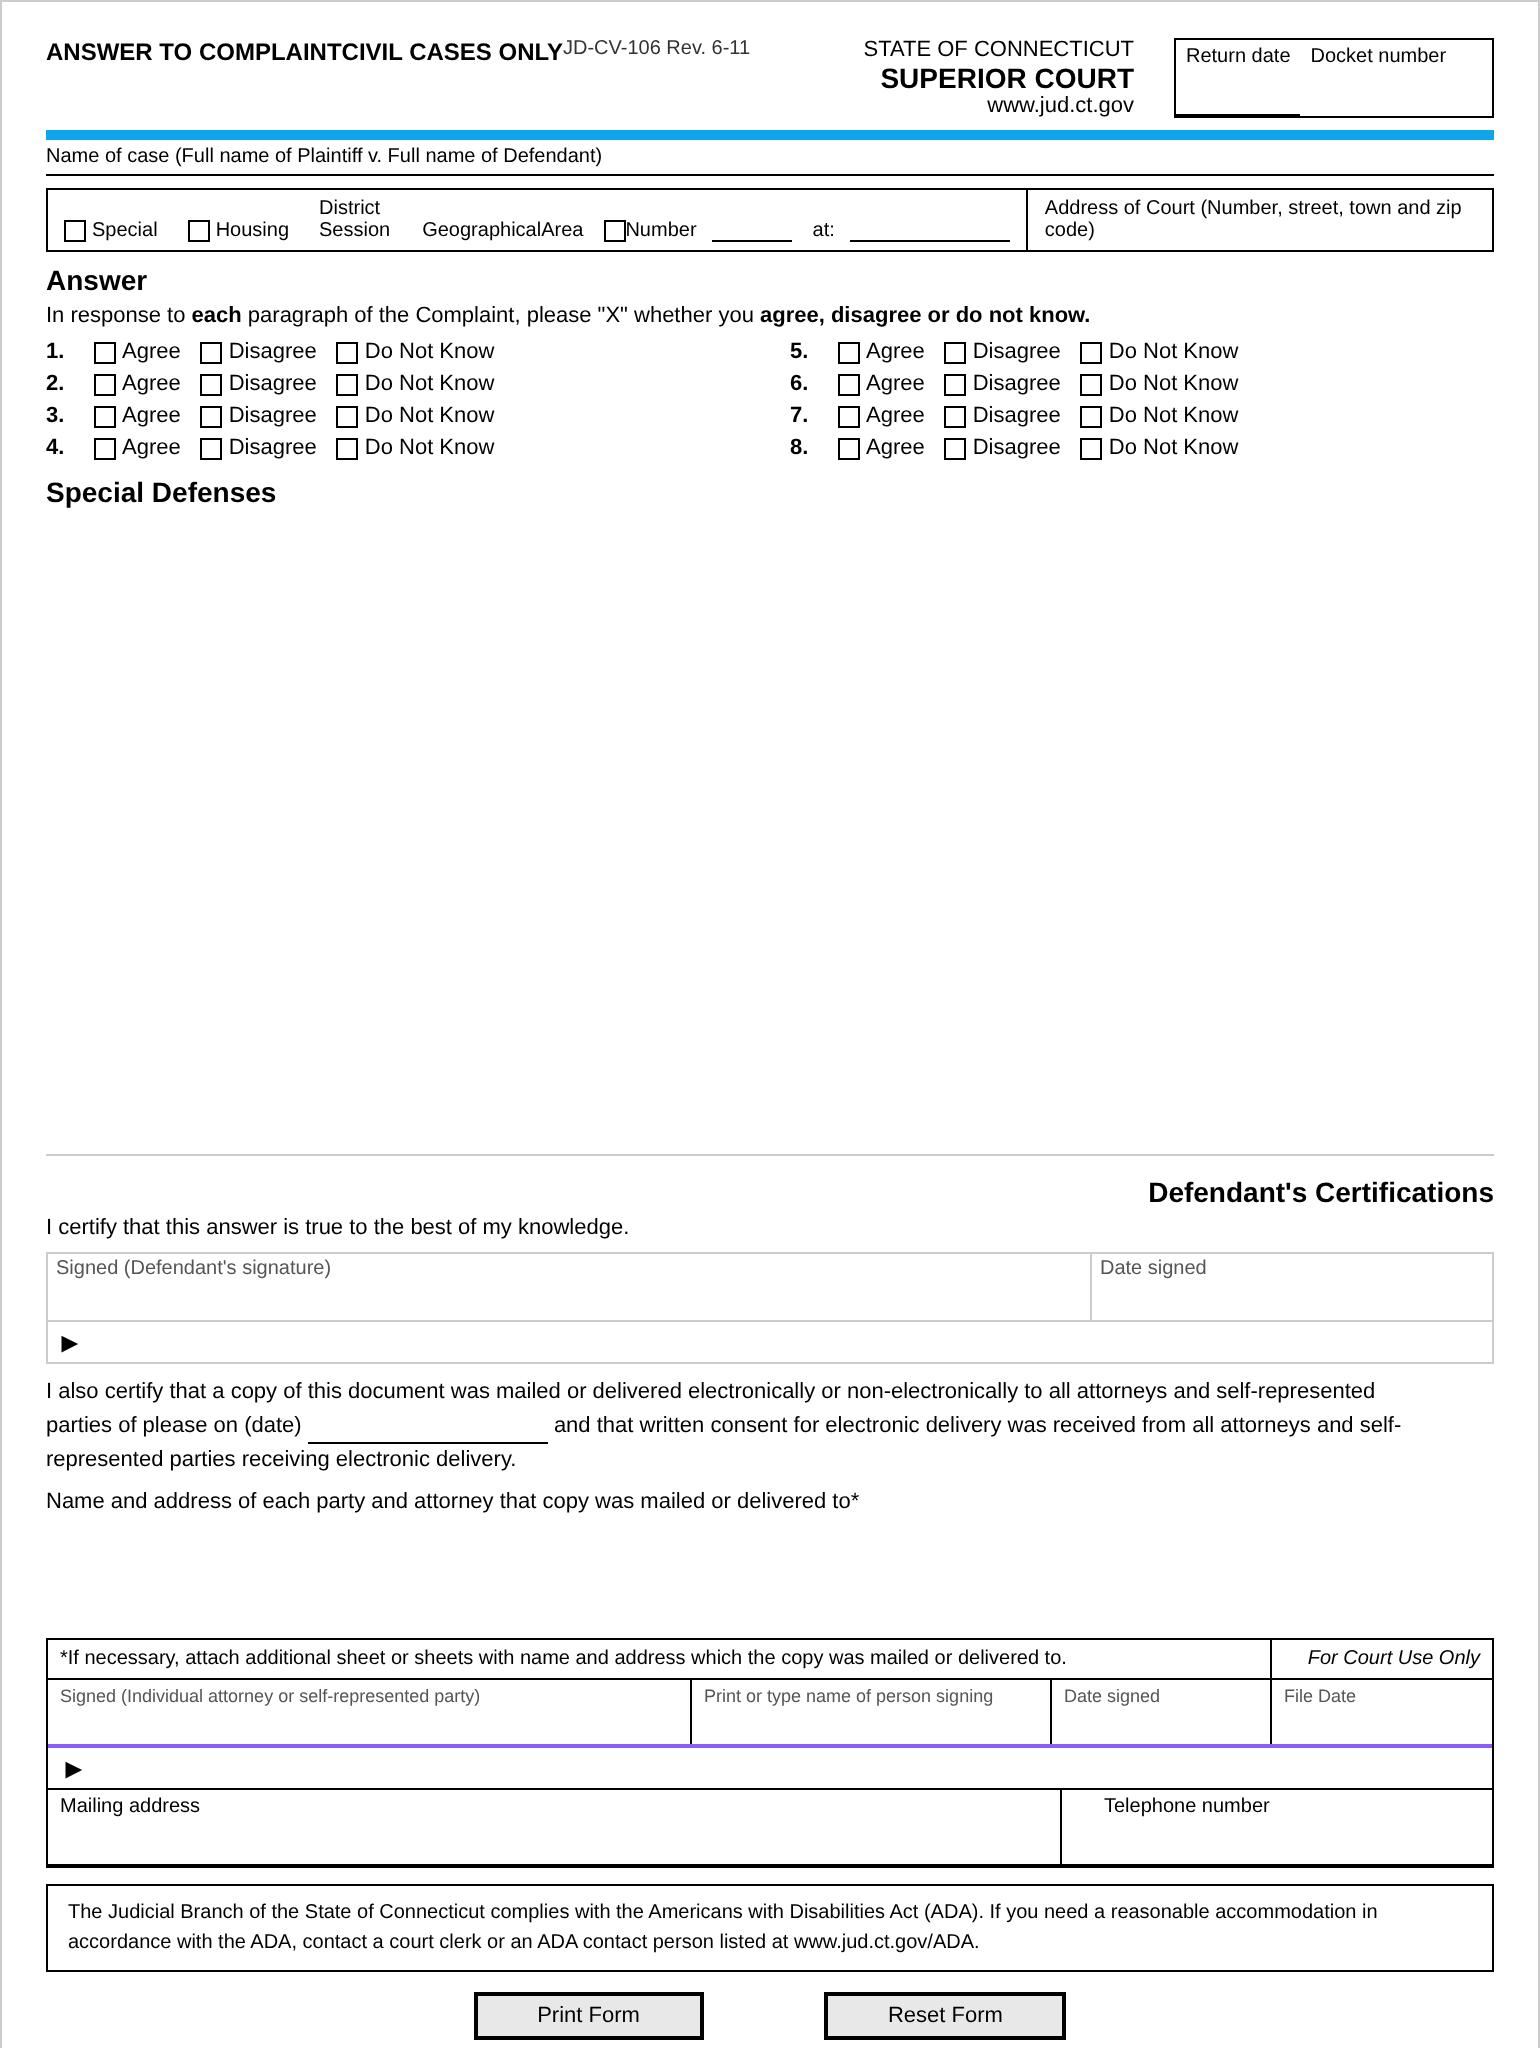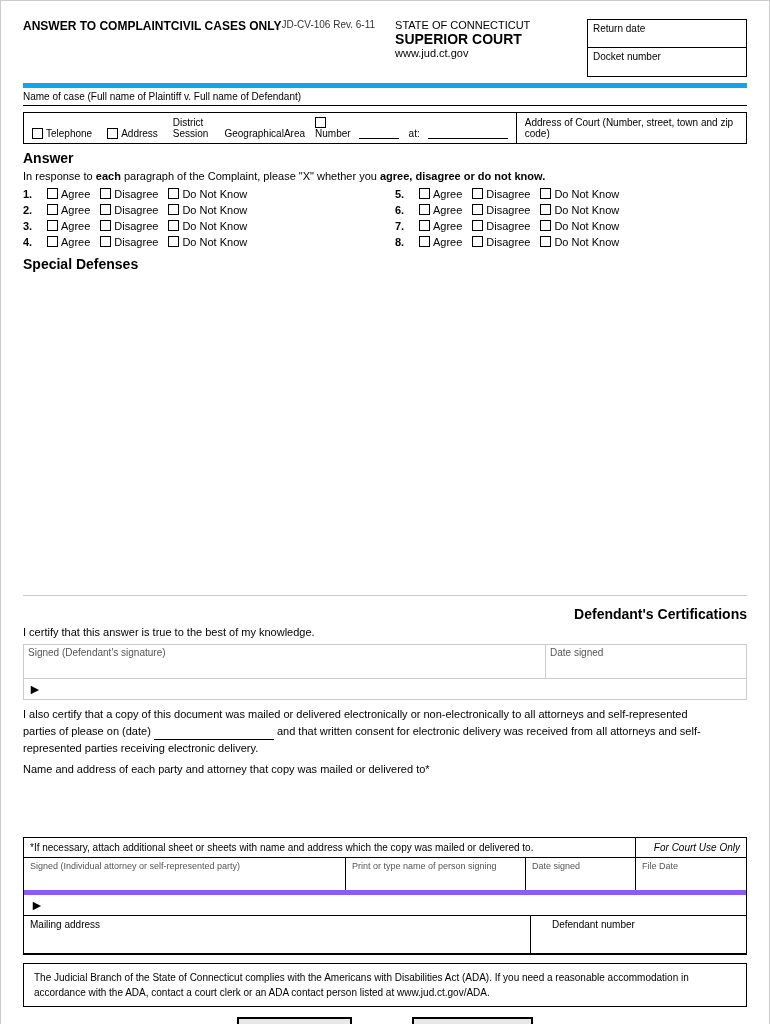--- a/index.html
+++ b/index.html
@@ -20,29 +20,29 @@
     }
     .header-row {
       display: flex;
       justify-content: space-between;
       margin-bottom: 6px;
     }
     .header-left {
       display: flex;
     }
     .header-center {
-      text-align: left;
+      text-align: right;
       flex: 1;
       padding: 0 20px;
     }
     .header-right {
       border: 1px solid #000;
       min-width: 160px;
       display: flex;
-      flex-direction: column;
+      flex-direction: row;
     }
     .header-right .return-date {
       padding: 3px 5px;
       border-bottom: 1px solid #000;
       font-size: 10px;
       min-height: 28px;
     }
     .header-right .docket-number {
       padding: 3px 5px;
       font-size: 10px;
@@ -111,21 +111,21 @@
       align-items: center;
       gap: 6px;
       font-size: 11px;
     }
     .answer-row .num {
       font-weight: bold;
       min-width: 18px;
     }
     .answer-option {
       display: inline-flex;
-      align-items: flex-start;
+      align-items: flex-end;
       gap: 3px;
       margin-right: 4px;
     }
     .special-defenses-title {
       font-weight: bold;
       font-size: 14px;
       margin-bottom: 4px;
     }
     .special-defenses-area {
       min-height: 320px;
@@ -196,21 +196,21 @@
     }
     .for-court-use {
       flex: 0 0 110px;
       padding: 4px 6px;
       font-style: italic;
       font-size: 10px;
       text-align: right;
     }
     .bottom-sig-row {
       display: flex;
-      border-bottom: 5px solid #8b5cf6;
+      border-bottom: 2px solid #8b5cf6;
     }
     .bottom-sig-cell {
       padding: 3px 6px;
       font-size: 10px;
       border-right: 1px solid #000;
     }
     .bottom-sig-cell:last-child { border-right: none; }
     .bottom-sig-cell.wide { flex: 1; }
     .bottom-sig-cell.medium { flex: 0 0 180px; }
     .bottom-sig-cell.narrow { flex: 0 0 110px; }
@@ -292,38 +292,38 @@
   <div class="name-of-case-row">
     <span>Name of case (Full name of Plaintiff v. Full name of Defendant)</span>
   </div>
 
   <div class="jurisdiction-row">
     <div class="jurisdiction-left">
       <div class="geo-row">
         <div class="jurisdiction-checkboxes">
           <span class="checkbox-item">
             <span class="cb"></span>
-            <span>Telephone</span>
+            <span>Special</span>
               <br>
           </span>
           <span class="checkbox-item">
             <span class="cb"></span>
-            <span>Address</span>
+            <span>Housing</span>
               <br>
           </span>
         </div>
         <div style="display:flex;flex-direction:column;font-size:10px;margin-left:4px;">
           <span>District</span>
           <span>Session</span>
         </div>
         <div style="display:flex;flex-direction:row;font-size:10px;margin-left:8px;">
           <span>Geographical</span>
           <span>Area</span>
         </div>
-        <div style="display:flex;flex-direction:column;font-size:10px;align-items:flex-start;margin-left:2px;">
+        <div style="display:flex;flex-direction:row;font-size:10px;align-items:flex-start;margin-left:2px;">
           <span class="cb"></span>
           <span>Number</span>
         </div>
         <span class="underline-short">&nbsp;</span>
         <span style="margin-left:2px;">at:</span>
         <span class="at-field">&nbsp;</span>
       </div>
     </div>
     <div class="jurisdiction-right">
       <span>Address of Court  (Number, street, town and zip code)</span>
@@ -524,21 +524,21 @@
     </div>
     <div class="bottom-arrow-row">
       <span class="arrow">►</span>
     </div>
     <div class="bottom-address-row">
       <div class="bottom-address-left">
         <div class="label">Mailing address</div>
         <div style="min-height:20px;">&nbsp;</div>
       </div>
       <div class="bottom-address-right">
-        <div class="label">Defendant number</div>
+        <div class="label">Telephone number</div>
         <div style="min-height:20px;">&nbsp;</div>
       </div>
     </div>
   </div>
 
   <div class="ada-notice">
     <span>The Judicial Branch of the State of Connecticut complies with the Americans with Disabilities Act (ADA). If you need a reasonable accommodation in accordance with the ADA, contact a court clerk or an ADA contact person listed at www.jud.ct.gov/ADA.</span>
   </div>
 
   <div class="buttons-row">

